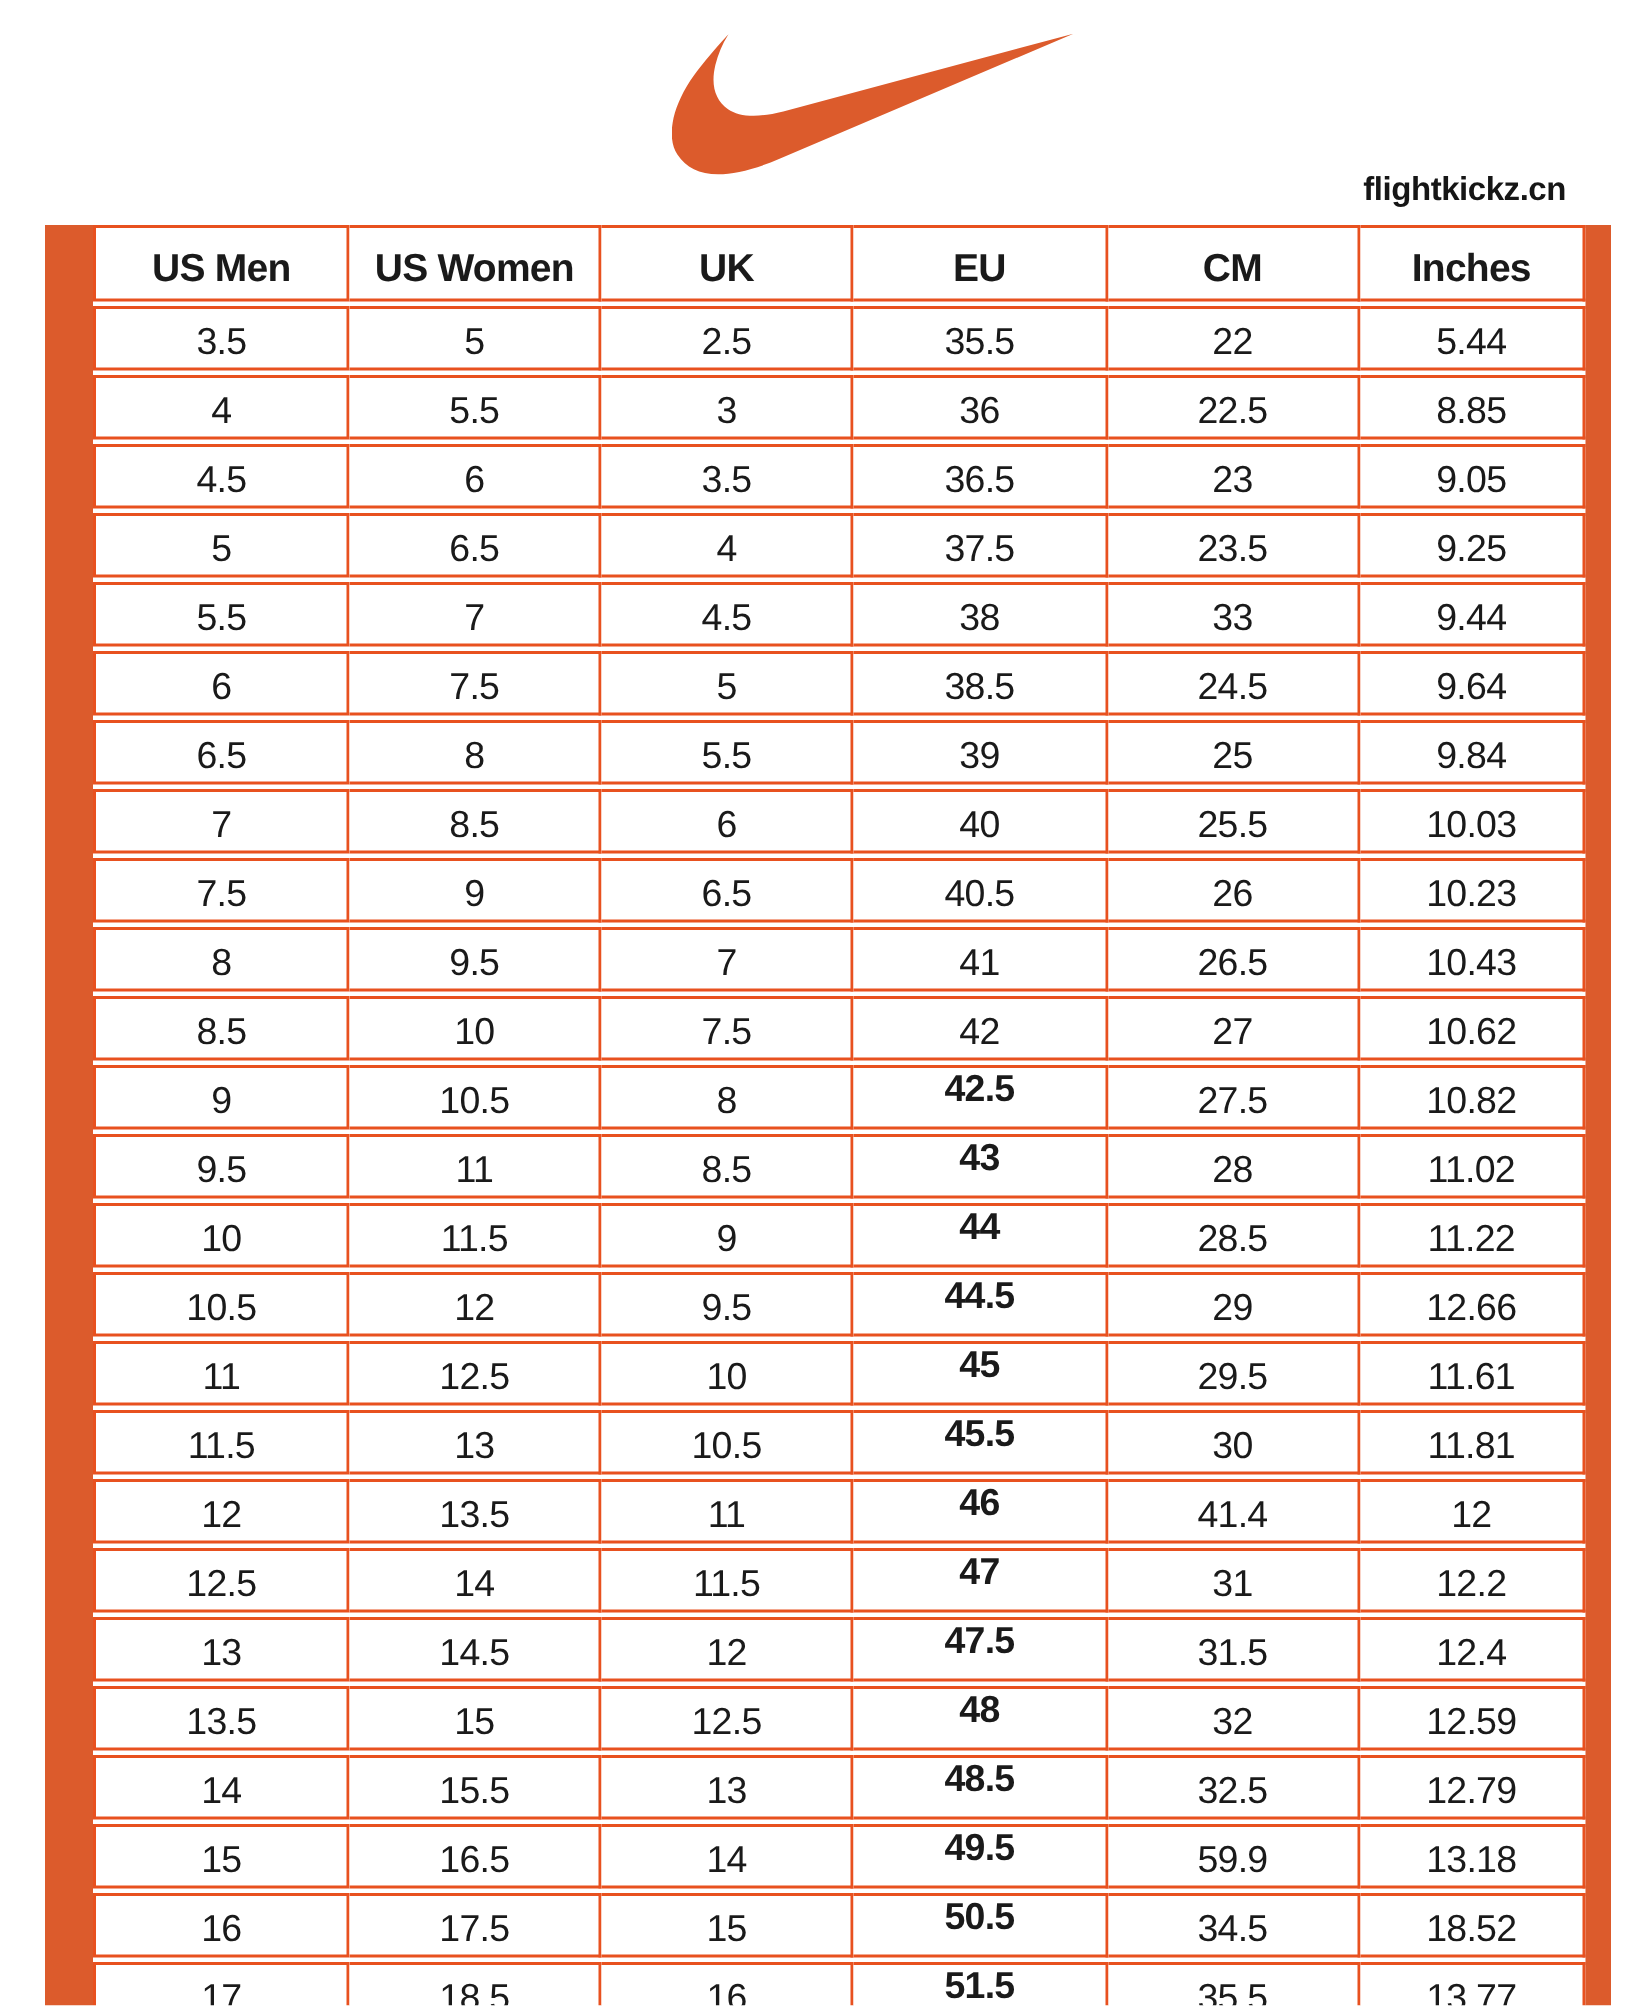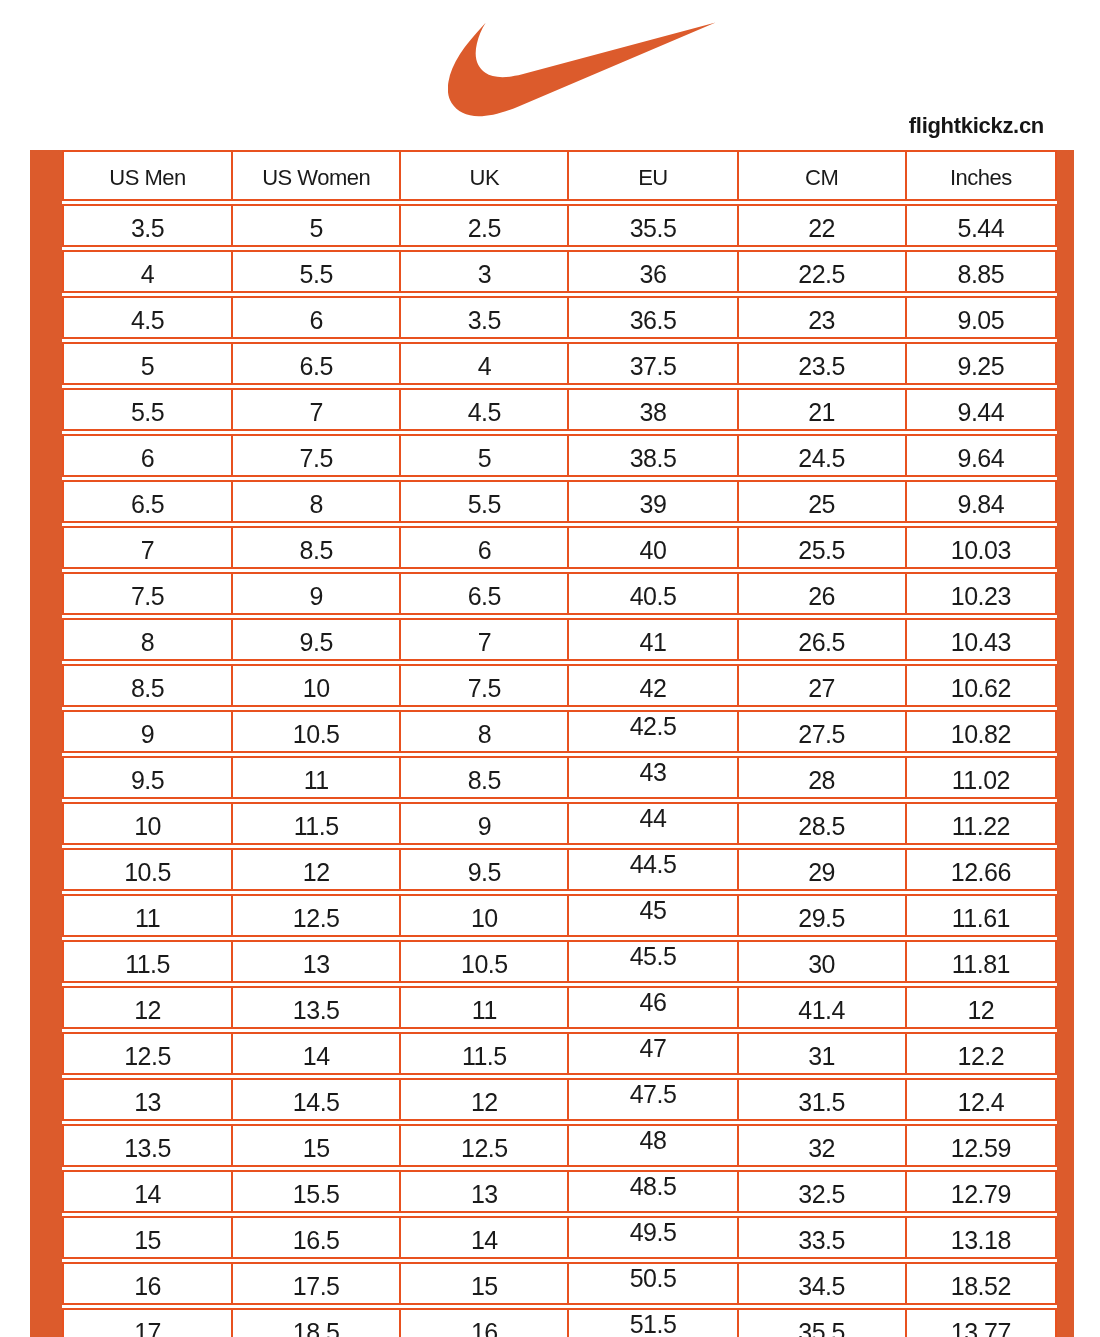--- a/index.html
+++ b/index.html
@@ -62,32 +62,33 @@
     padding: 5px 0 0 0;
     letter-spacing: -0.5px;
     overflow: hidden;
     white-space: nowrap;
   }
   .size-table th:first-child, .size-table td:first-child {
     border-left: 2px solid #E8511F;
   }
   .size-table th {
     height: 42px;
-    font-size: 22px;
-    font-weight: 400;
+    font-size: 26px;
+    font-weight: 700;
   }
   .size-table td {
     height: 34px;
     font-size: 25px;
     font-weight: 400;
   }
   .size-table td.raised {
     vertical-align: top;
     padding-top: 1px;
     line-height: 1.05;
+    font-weight: bold;
   }
 </style>
 </head>
 <body>
 
 <div class="page">
 
   <div class="logo">
     <svg viewBox="0.05 7.4 23.95 9.5" preserveAspectRatio="xMidYMid meet" aria-hidden="true">
       <path fill="#DC5B2C" d="M24 7.8L6.442 15.276c-1.456.616-2.679.925-3.668.925-1.12 0-1.933-.392-2.437-1.177-.317-.504-.41-1.143-.28-1.918.13-.775.476-1.6 1.036-2.478.467-.71 1.232-1.643 2.297-2.8a6.122 6.122 0 0 0-.784 1.848c-.28 1.195-.028 2.072.756 2.632.373.261.886.392 1.54.392.522 0 1.11-.084 1.764-.252L24 7.8z"></path>
@@ -148,21 +149,21 @@
             <td>4</td>
             <td>37.5</td>
             <td>23.5</td>
             <td>9.25</td>
           </tr>
           <tr>
             <td>5.5</td>
             <td>7</td>
             <td>4.5</td>
             <td>38</td>
-            <td>21</td>
+            <td>33</td>
             <td>9.44</td>
           </tr>
           <tr>
             <td>6</td>
             <td>7.5</td>
             <td>5</td>
             <td>38.5</td>
             <td>24.5</td>
             <td>9.64</td>
           </tr>
@@ -292,21 +293,21 @@
             <td>13</td>
             <td class="raised">48.5</td>
             <td>32.5</td>
             <td>12.79</td>
           </tr>
           <tr>
             <td>15</td>
             <td>16.5</td>
             <td>14</td>
             <td class="raised">49.5</td>
-            <td>33.5</td>
+            <td>59.9</td>
             <td>13.18</td>
           </tr>
           <tr>
             <td>16</td>
             <td>17.5</td>
             <td>15</td>
             <td class="raised">50.5</td>
             <td>34.5</td>
             <td>18.52</td>
           </tr>

